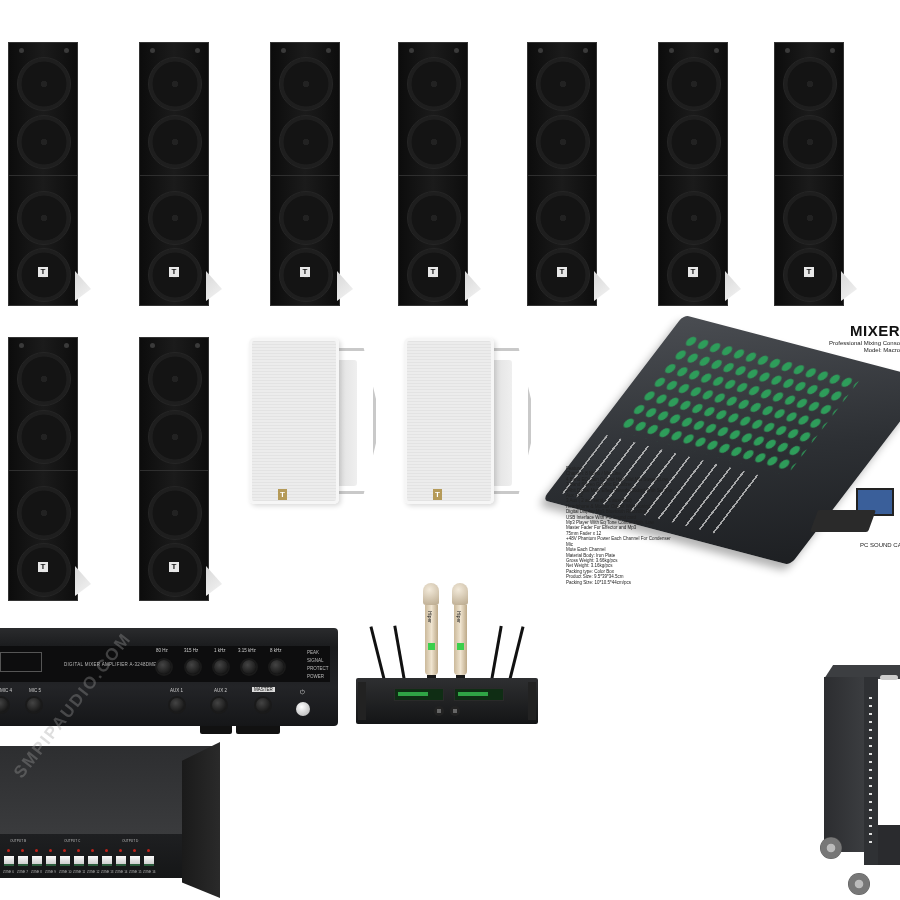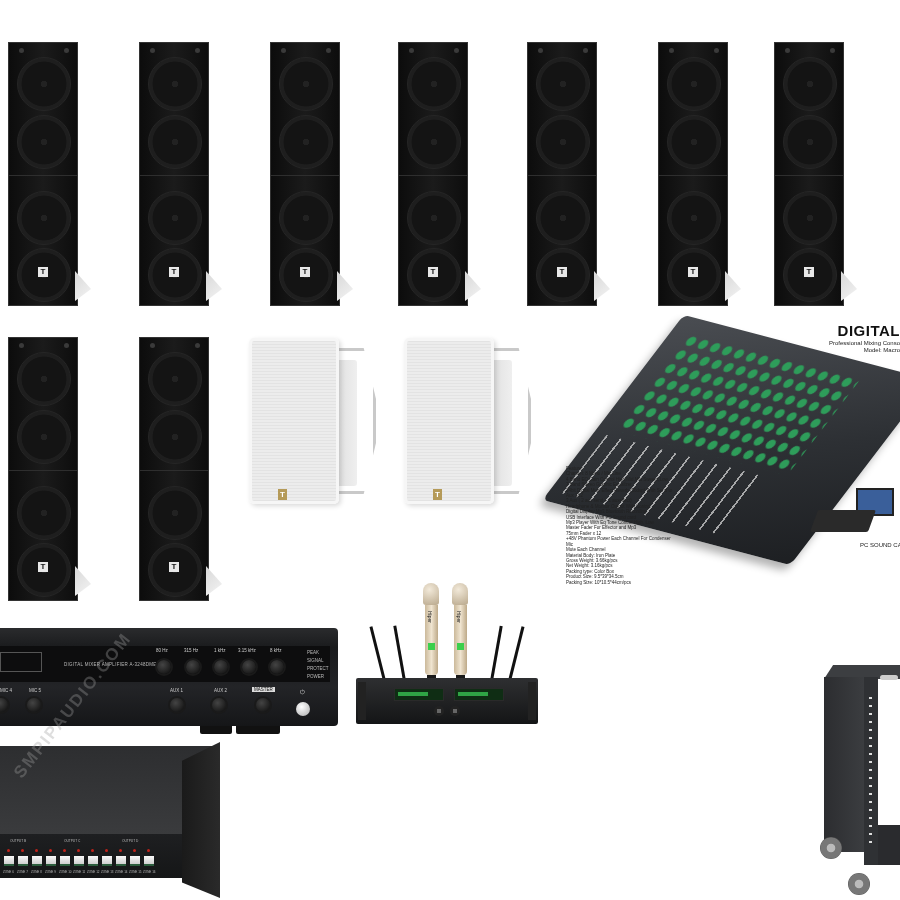--- a/index.html
+++ b/index.html
@@ -264,21 +264,21 @@
 </div>
 <div class="wall-spk" style="left:398px;top:324px;">
   <div class="back"></div>
     <div class="bracket"></div>
   <div class="face">
       <div class="logo">T</div>
     </div>
 </div>
 
 <div>
-  <div class="mixer-brand">DIGITAL</div>
+  <div class="mixer-brand">MIXER</div>
   <div class="mixer-sub">
     <div>Professional Mixing Conso</div>
     <div>Model: Macro</div>
   </div>
   <div class="mixer-body">
     <div class="mixer-knobs"></div>
     <div class="mixer-faders"></div>
   </div>
   <div class="feature-list">
     <div>Feature:</div>

